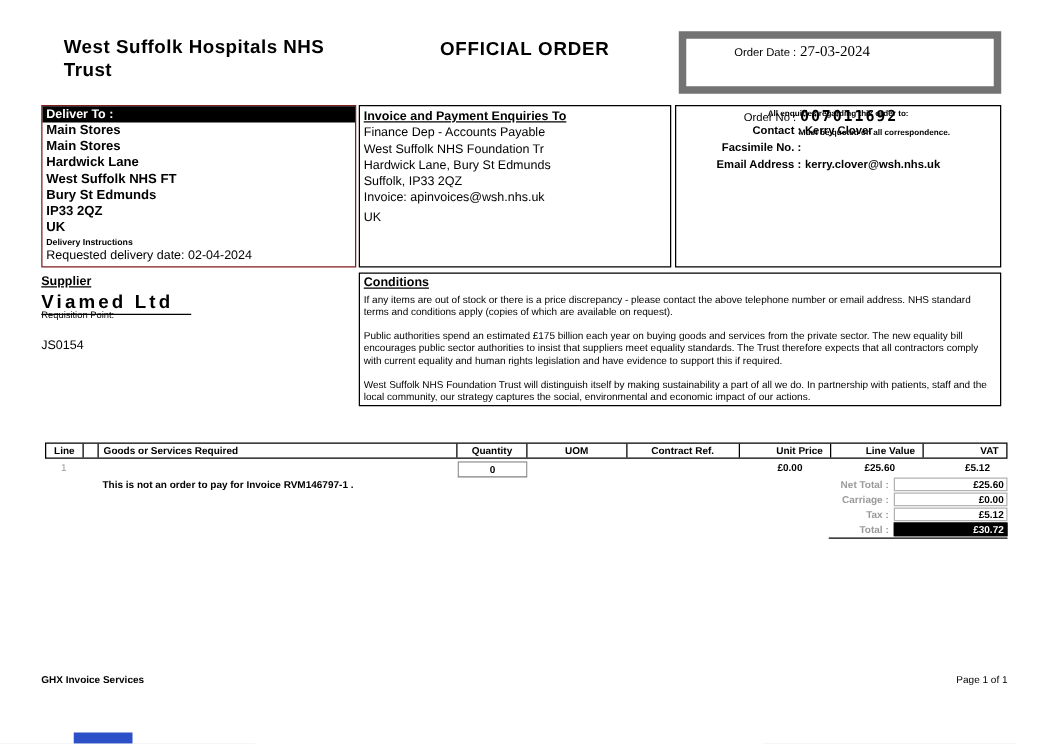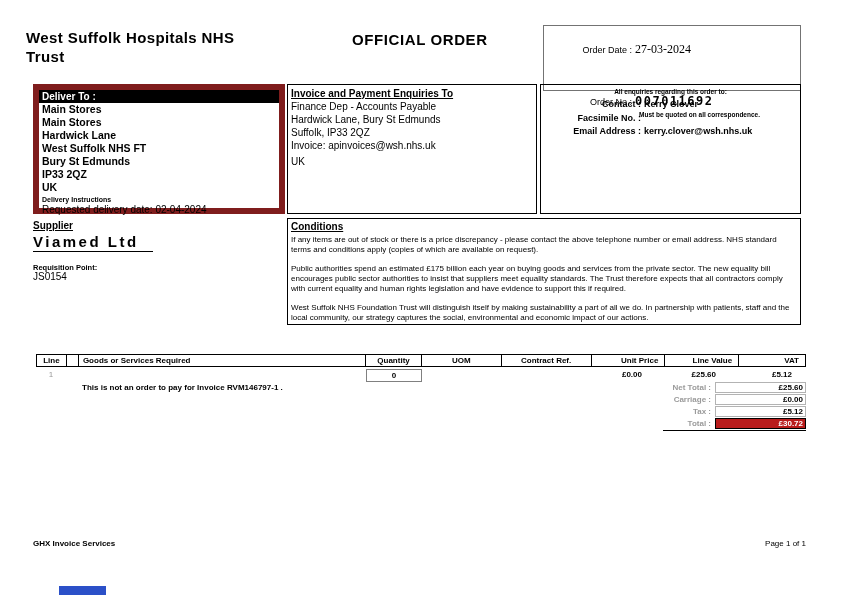--- a/index.html
+++ b/index.html
@@ -9,47 +9,47 @@
     width: 842px; height: 595px;
     background: #ffffff;
     font-family: "Liberation Sans", sans-serif;
     color: #000;
     overflow: hidden;
     margin: 0 auto;
   }
 
   
   .trust-name {
-    position: absolute; left: 26px; top: 28px; width: 250px;
+    position: absolute; left: 51px; top: 28px; width: 250px;
     font-size: 15px; font-weight: bold; line-height: 19px; letter-spacing: 0.4px;
   }
   .official-order {
     position: absolute; left: 352px; top: 31px;
     font-size: 15px; font-weight: bold; letter-spacing: 0.6px;
   }
   .order-box {
-    position: absolute; left: 543px; top: 25px; width: 258px; height: 66px;
-    border: 1px solid #737373; padding-top: 17px;
+    position: absolute; left: 543px; top: 25px; width: 258px; height: 50px;
+    border: 6px solid #737373; padding-top: 4px;
   }
   .ob-row { display: flex; align-items: baseline; line-height: 13px; }
   .ob-label { width: 88px; text-align: right; font-size: 9px; }
   .ob-val { margin-left: 3px; font-size: 12px; font-family: Liberation Serif, serif; }
   .order-no-val {
     font-family: "DejaVu Sans Mono", monospace;
     font-size: 12px; font-weight: bold; letter-spacing: 1.5px; line-height: 13px; margin-top: 38px;
   }
   .ob-note {
     font-size: 6.5px; font-weight: bold; margin-top: 2px;
     text-align: center; padding-left: 55px;
   }
 
   
   .deliver-box {
     position: absolute; left: 33px; top: 84px; width: 252px; height: 130px;
-    border: 6px solid #7f1d1d;
+    border: 1px solid #7f1d1d;
   }
   .deliver-header {
     background: #000; color: #fff; font-weight: bold; font-size: 10px;
     height: 13px; line-height: 13px; padding-left: 3px;
   }
   .deliver-line { font-weight: bold; font-size: 10.5px; line-height: 13px; padding-left: 3px; }
   .delivery-instr { font-weight: bold; font-size: 7px; padding-left: 3px; margin-top: 2px; }
   .requested-date { font-size: 10px; padding-left: 3px; margin-top: 1px; }
 
   .invoice-box {
@@ -72,21 +72,21 @@
   
   .supplier-label {
     position: absolute; left: 33px; top: 220px;
     font-size: 10px; font-weight: bold; text-decoration: underline;
   }
   .supplier-name {
     position: absolute; left: 33px; top: 233px;
     font-size: 15px; font-weight: bold; letter-spacing: 2.5px;
     border-bottom: 1px solid #000; padding-right: 14px; padding-bottom: 1px;
   }
-  .req-label { position: absolute; left: 33px; top: 263px; font-size: 7.5px; font-weight: bold; }
+  .req-label { position: absolute; left: 33px; top: 247px; font-size: 7.5px; font-weight: normal; }
   .req-value { position: absolute; left: 33px; top: 271px; font-size: 10px; }
 
   
   .conditions-box {
     position: absolute; left: 287px; top: 218px; width: 514px; height: 107px;
     border: 1px solid #000; padding: 2px 3px;
   }
   .cond-header { font-size: 10px; font-weight: bold; text-decoration: underline; line-height: 12px; }
   .cond-para { font-size: 8px; line-height: 10px; margin-top: 2px; }
   .cond-para + .cond-para { margin-top: 9px; }
@@ -124,21 +124,21 @@
   .t-row { display: flex; margin-bottom: 1px; }
   .t-label {
     width: 66px; text-align: right; color: #9b9b9b;
     font-weight: bold; font-size: 8px; line-height: 11px;
   }
   .t-val {
     width: 91px; margin-left: 4px; height: 11px;
     border: 1px solid #b3b3b3; background: #fff;
     text-align: right; font-weight: bold; font-size: 8px; line-height: 9px; padding-right: 2px;
   }
-  .t-val.total { background: #b91c1c; color: #fff; border-color: #000; }
+  .t-val.total { background: #000000; color: #fff; border-color: #000; }
   .totals-underline { border-top: 1px solid #000; width: 143px; margin-left: 18px; margin-top: 1px; }
 
   
   .footer-left { position: absolute; left: 33px; top: 539px; font-size: 8px; font-weight: bold; }
   .footer-right { position: absolute; left: 645px; top: 539px; width: 161px; text-align: right; font-size: 8px; }
 
   .accent-bar { position: absolute; left: 59px; top: 586px; width: 47px; height: 9px; background: #2b50c8; }
 </style>
 </head>
 <body>
@@ -169,20 +169,21 @@
     <div class="deliver-line">Bury St Edmunds</div>
     <div class="deliver-line">IP33 2QZ</div>
     <div class="deliver-line">UK</div>
     <div class="delivery-instr">Delivery Instructions</div>
     <div class="requested-date">Requested delivery date: 02-04-2024</div>
   </div>
 
   <div class="invoice-box">
     <div class="invoice-header">Invoice and Payment Enquiries To</div>
     <div class="invoice-line">Finance Dep - Accounts Payable</div>
+    <div class="invoice-line">West Suffolk NHS Foundation Tr</div>
     <div class="invoice-line">Hardwick Lane, Bury St Edmunds</div>
     <div class="invoice-line">Suffolk, IP33 2QZ</div>
     <div class="invoice-line">Invoice: apinvoices@wsh.nhs.uk</div>
     <div class="invoice-line gap">UK</div>
   </div>
 
   <div class="contact-box">
     <div class="contact-note">All enquiries regarding this order to:</div>
     <div class="c-row">
       <span class="c-label">Contact :</span>

